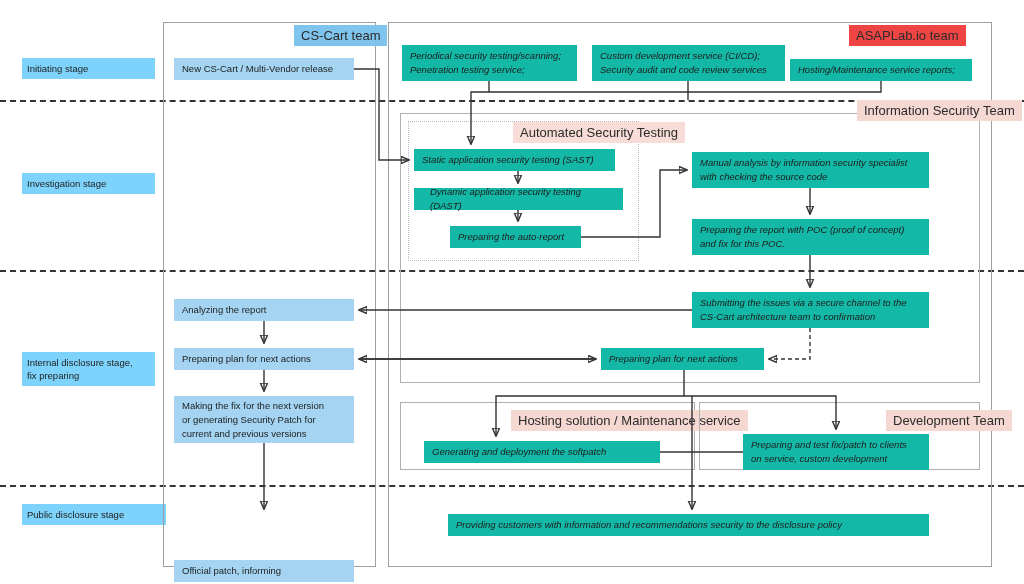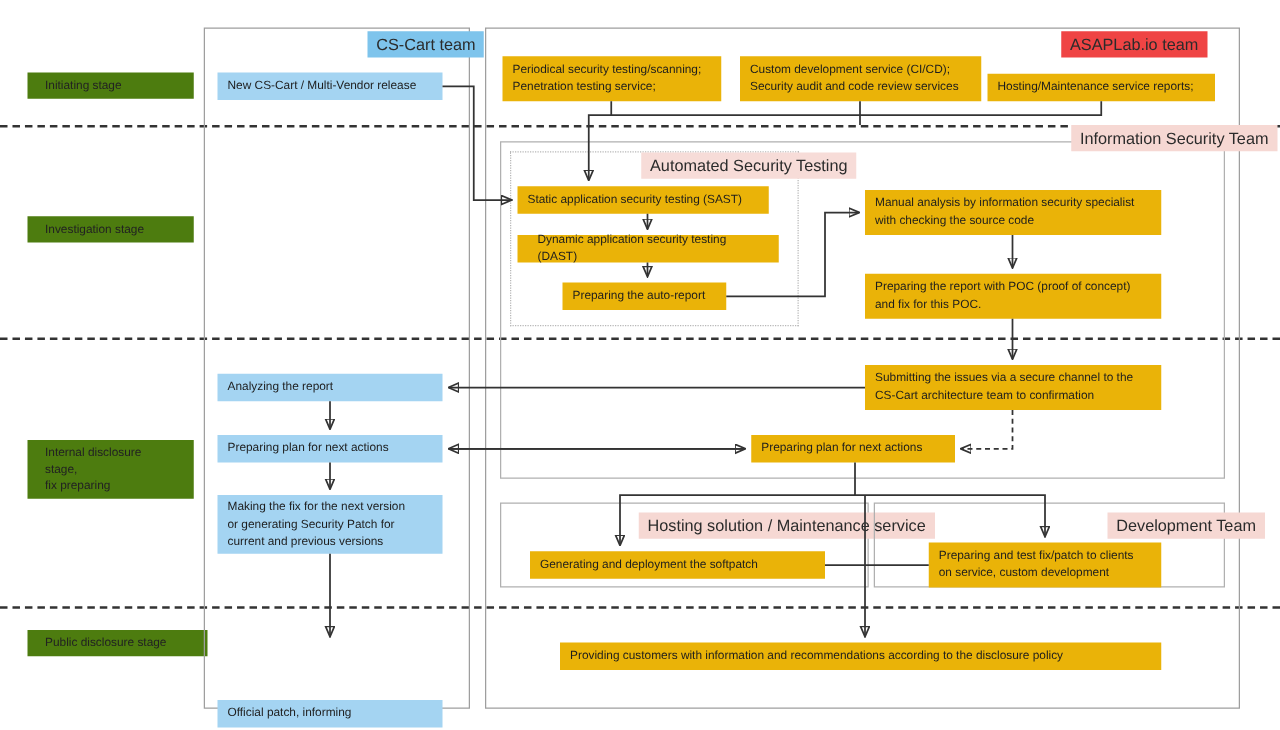--- a/index.html
+++ b/index.html
@@ -12,25 +12,25 @@
     position: relative;
     width: 1024px;
     height: 584px;
     background: #ffffff;
     overflow: hidden;
   }
 
   
   .stage-label {
     position: absolute;
-    background: #4d7c0f;
+    background: #7dd3fc;
     color: #222222;
     font-size: 9.5px;
     line-height: 13px;
-    padding: 4px 14px;
+    padding: 4px 5px;
     white-space: pre-line;
   }
 
   
   .team-box {
     position: absolute;
     border: 1px solid #9e9e9e;
     background: transparent;
   }
   
@@ -62,21 +62,21 @@
     position: absolute;
     font-size: 9.5px;
     line-height: 14px;
     color: #1d1d1d;
     padding: 5px 8px;
     white-space: pre-line;
     display: flex;
     align-items: center;
   }
   .node.blue { background: #a4d4f2; }
-  .node.pink { background: #eab308; }
+  .node.pink { background: #14b8a6; font-style: italic; }
 
   
   .divider {
     position: absolute;
     left: 0;
     width: 1024px;
     height: 0;
     border-top: 2px dashed #333333;
   }
 
@@ -158,21 +158,21 @@
 or generating Security Patch for
 current and previous versions</div>
 
   <div class="node pink" style="left:424px; top:441px; width:236px; height:22px;">Generating and deployment the softpatch</div>
 
   <div class="node pink" style="left:743px; top:434px; width:186px; height:36px;">Preparing and test fix/patch to clients
 on service, custom development</div>
 
   <div class="node blue" style="left:174px; top:514px; width:180px; height:22px;margin-top:46px;">Official patch, informing</div>
 
-  <div class="node pink" style="left:448px; top:514px; width:481px; height:22px;">Providing customers with information and recommendations according to the disclosure policy</div>
+  <div class="node pink" style="left:448px; top:514px; width:481px; height:22px;">Providing customers with information and recommendations security to the disclosure policy</div>
 
   <svg id="wires" viewBox="0 0 1024 584">
     <defs>
       <marker id="ah" markerWidth="9" markerHeight="9" refX="8" refY="4.2" orient="auto" markerUnits="userSpaceOnUse">
         <path d="M0,0.6 L8.4,4.2 L0,7.8 z" fill="#333333"></path>
       </marker>
     </defs>
 
     <path d="M354,69 L379,69 L379,160 L409,160" marker-end="url(#ah)"></path>
 

